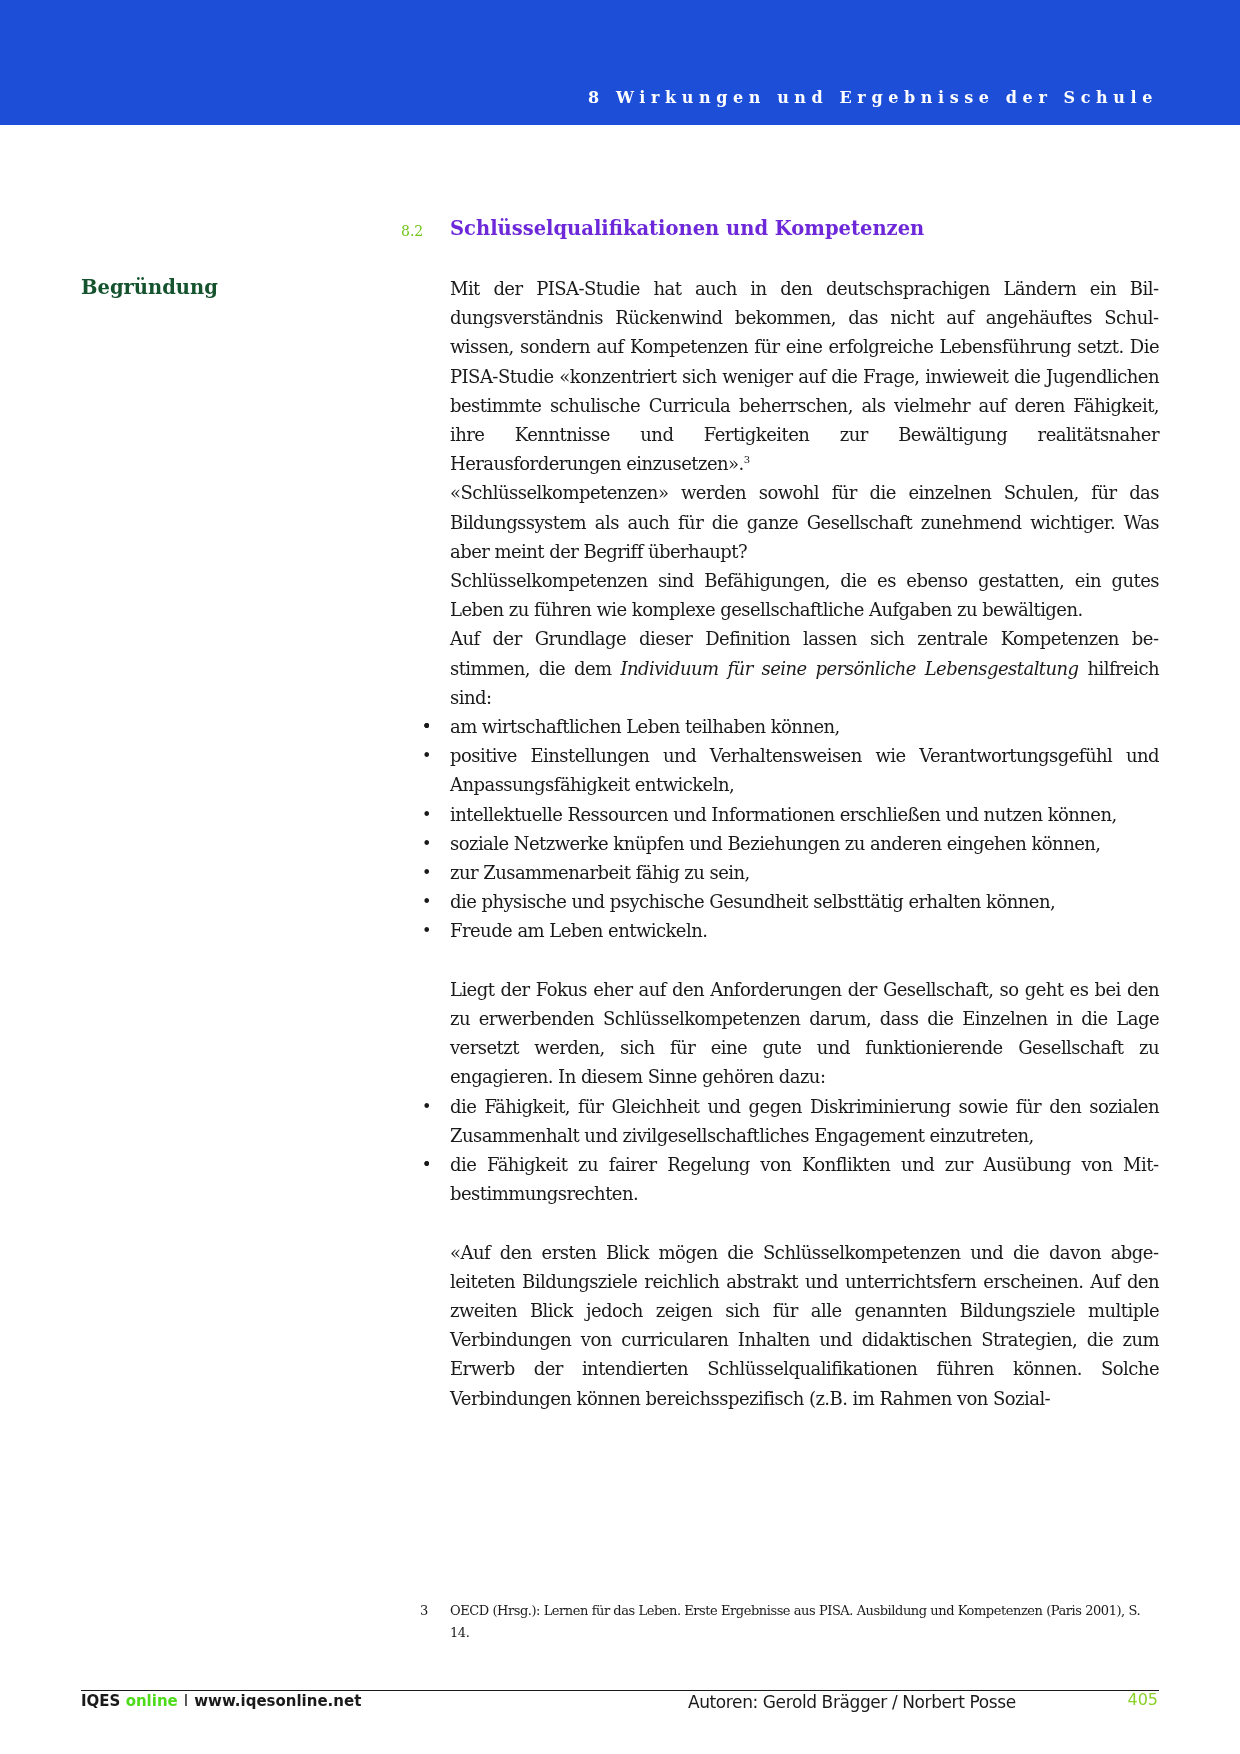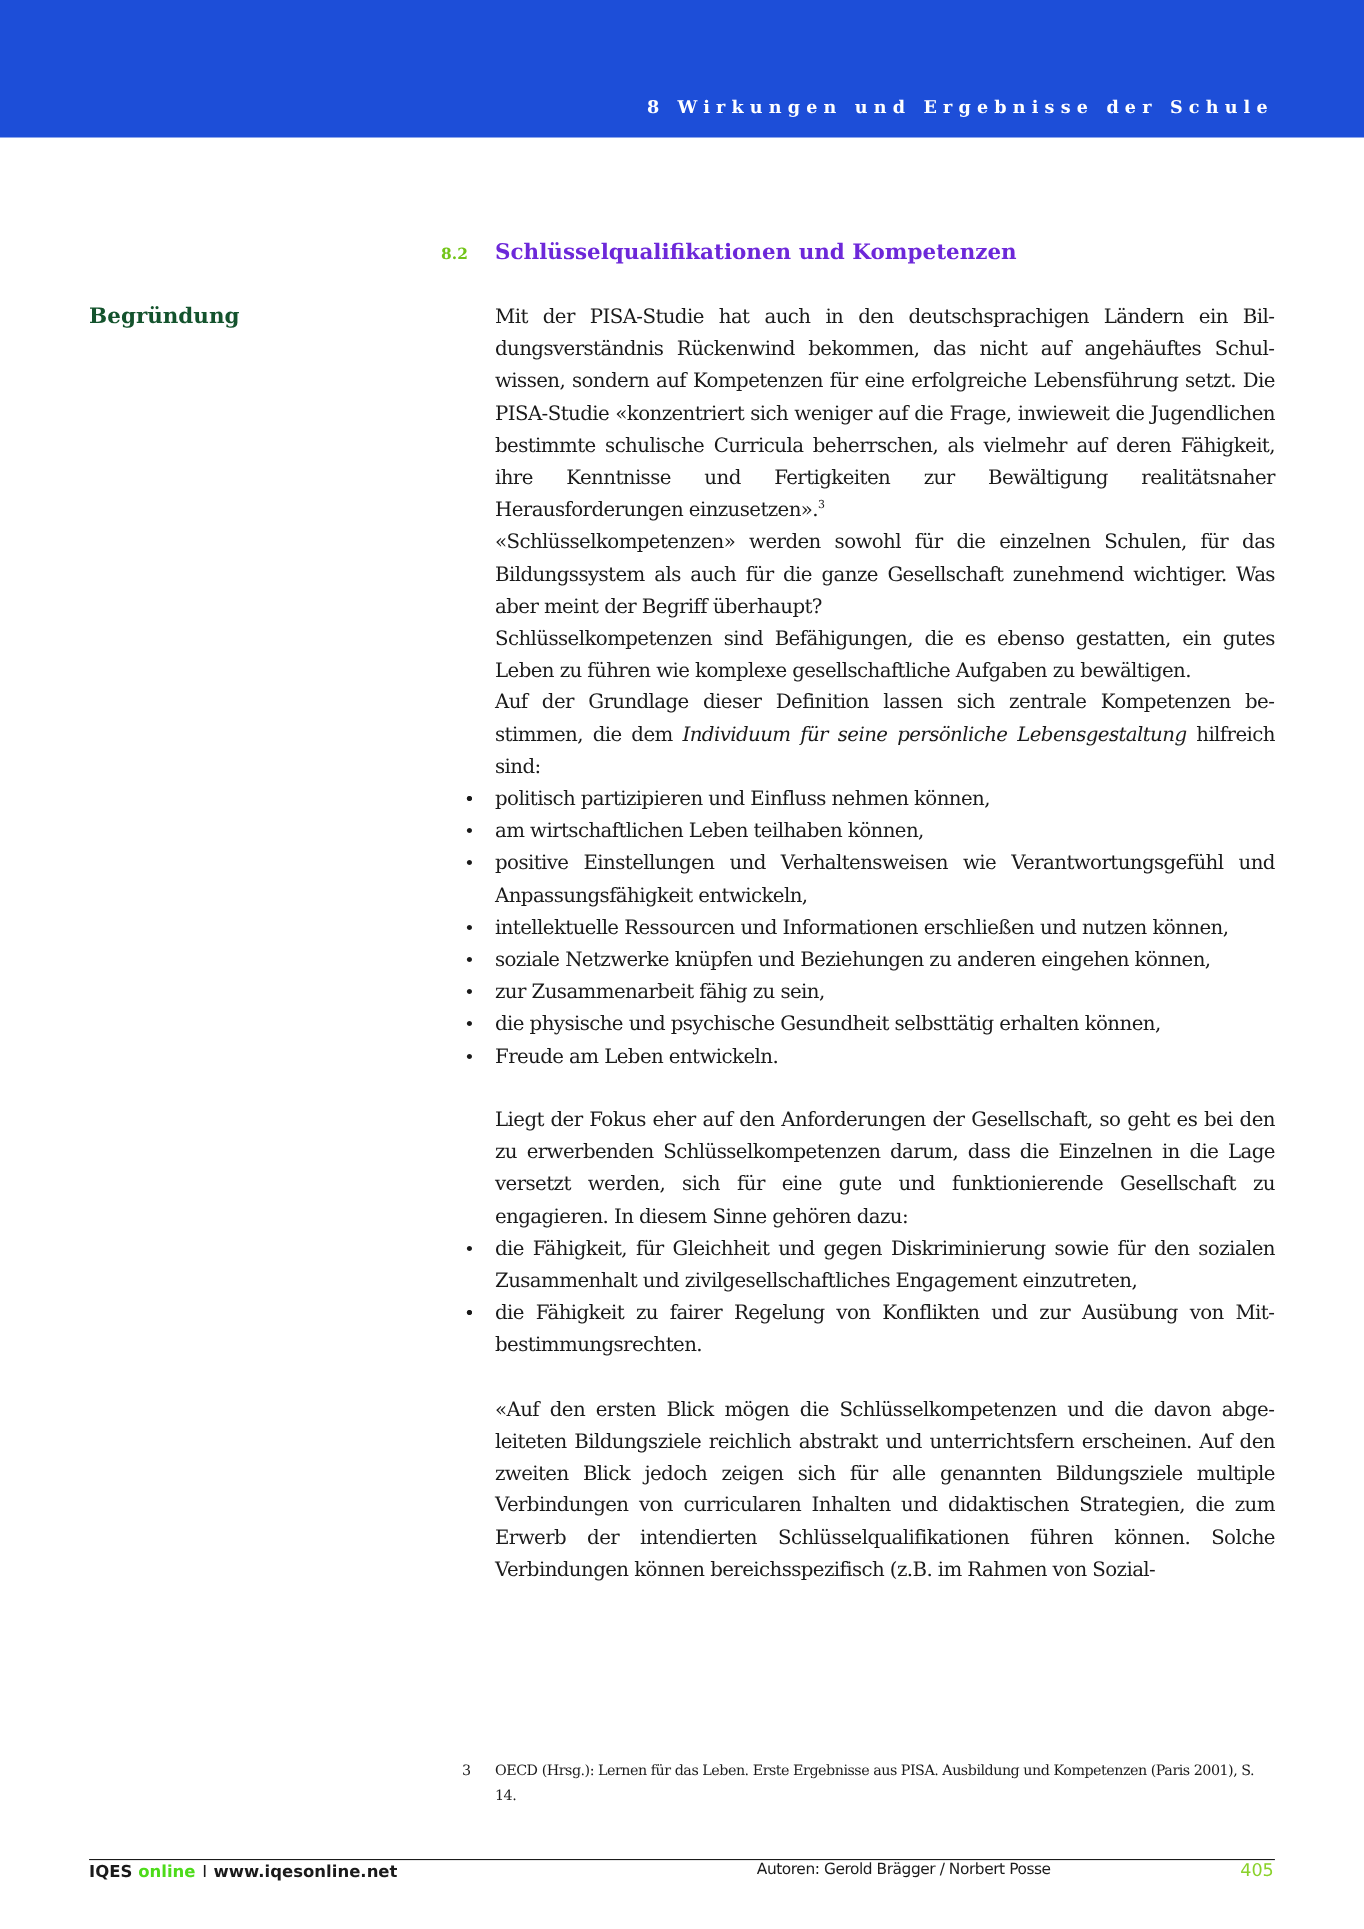--- a/index.html
+++ b/index.html
@@ -12,21 +12,21 @@
     position: absolute; left: 0; top: 0; width: 1240px; height: 125px;
     background: #1d4ed8;
   }
   .chapter-title {
     position: absolute; right: 82px; top: 88px;
     color: #ffffff; font-family: "DejaVu Serif", serif; font-weight: bold;
     font-size: 16px; letter-spacing: 5.6px; white-space: nowrap;
   }
   .section-num {
     position: absolute; left: 401px; top: 223px;
-    color: #72c418; font-family: "DejaVu Serif", serif; font-weight: bold; font-size: 14px;
+    color: #72c418; font-family: "DejaVu Serif", serif; font-weight: normal; font-size: 14px;
   }
   .section-title {
     position: absolute; left: 450px; top: 217px;
     color: #6d28d9; font-family: "DejaVu Serif", serif; font-weight: bold; font-size: 19.5px;
     white-space: nowrap;
   }
   .margin-label {
     position: absolute; left: 81px; top: 276px;
     color: #14532d; font-family: "DejaVu Serif", serif; font-weight: bold; font-size: 19.5px;
   }
@@ -58,21 +58,21 @@
   }
   .footer-left {
     position: absolute; left: 81px; top: 1692px;
     font-family: "DejaVu Sans", sans-serif; font-weight: bold; font-size: 15px;
     white-space: nowrap; color: #1a1a1a;
   }
   .footer-left .brand-green { color: #4ddb1a; }
   .footer-left .sep { margin: 0 6px; font-weight: normal; }
   .footer-authors {
     position: absolute; left: 688px; top: 1692px;
-    font-family: "DejaVu Sans", sans-serif; font-size: 14px; color: #1a1a1a;
+    font-family: "DejaVu Sans", sans-serif; font-size: 17px; color: #1a1a1a;
     white-space: nowrap; letter-spacing: -0.4px;
   }
   .footer-page {
     position: absolute; right: 82px; top: 1690px;
     font-family: "DejaVu Sans", sans-serif; font-size: 16px; color: #8ad12a;
   }
 </style>
 </head>
 <body>
 
@@ -85,21 +85,21 @@
 
 <div class="margin-label">Begründung</div>
 
 <div class="body-text">
   <p><span>Mit der PISA-Studie hat auch in den deutschsprachigen Ländern ein Bil­dungsverständnis Rückenwind bekommen, das nicht auf angehäuftes Schul­wissen, sondern auf Kompetenzen für eine erfolgreiche Lebensführung setzt. Die PISA-Studie «konzentriert sich weniger auf die Frage, inwieweit die Ju­gendlichen bestimmte schulische Curricula beherrschen, als vielmehr auf deren Fähigkeit, ihre Kenntnisse und Fertigkeiten zur Bewältigung realitäts­naher Herausforderungen einzusetzen».</span><sup>3</sup></p>
   <p>«Schlüsselkompetenzen» werden sowohl für die einzelnen Schulen, für das Bildungssystem als auch für die ganze Gesellschaft zunehmend wichtiger. Was aber meint der Begriff überhaupt?</p>
   <p>Schlüsselkompetenzen sind Befähigungen, die es ebenso gestatten, ein gutes Leben zu führen wie komplexe gesellschaftliche Aufgaben zu bewältigen.</p>
   <p><span>Auf der Grundlage dieser Definition lassen sich zentrale Kompetenzen be­stimmen, die dem </span><em>Individuum für seine persönliche Lebensgestaltung</em><span> hilf­reich sind:</span></p>
   <ul>
     <li><span class="bullet">•</span></li>
-    <li><span class="bullet">•</span><span>politisch partizipieren und Einfluss nehmen können,</span></li>
+    <li><span class="bullet">•</span></li>
     <li><span class="bullet">•</span><span>am wirtschaftlichen Leben teilhaben können,</span></li>
     <li><span class="bullet">•</span><span>positive Einstellungen und Verhaltensweisen wie Verantwortungsgefühl und Anpassungsfähigkeit entwickeln,</span></li>
     <li><span class="bullet">•</span><span>intellektuelle Ressourcen und Informationen erschließen und nutzen kön­nen,</span></li>
     <li><span class="bullet">•</span><span>soziale Netzwerke knüpfen und Beziehungen zu anderen eingehen können,</span></li>
     <li><span class="bullet">•</span><span>zur Zusammenarbeit fähig zu sein,</span></li>
     <li><span class="bullet">•</span><span>die physische und psychische Gesundheit selbsttätig erhalten können,</span></li>
     <li><span class="bullet">•</span><span>Freude am Leben entwickeln.</span></li>
   </ul>
   <p class="gap">Liegt der Fokus eher auf den Anforderungen der Gesellschaft, so geht es bei den zu erwerbenden Schlüsselkompetenzen darum, dass die Einzelnen in die Lage versetzt werden, sich für eine gute und funktionierende Gesellschaft zu engagieren. In diesem Sinne gehören dazu:</p>
   <ul>

